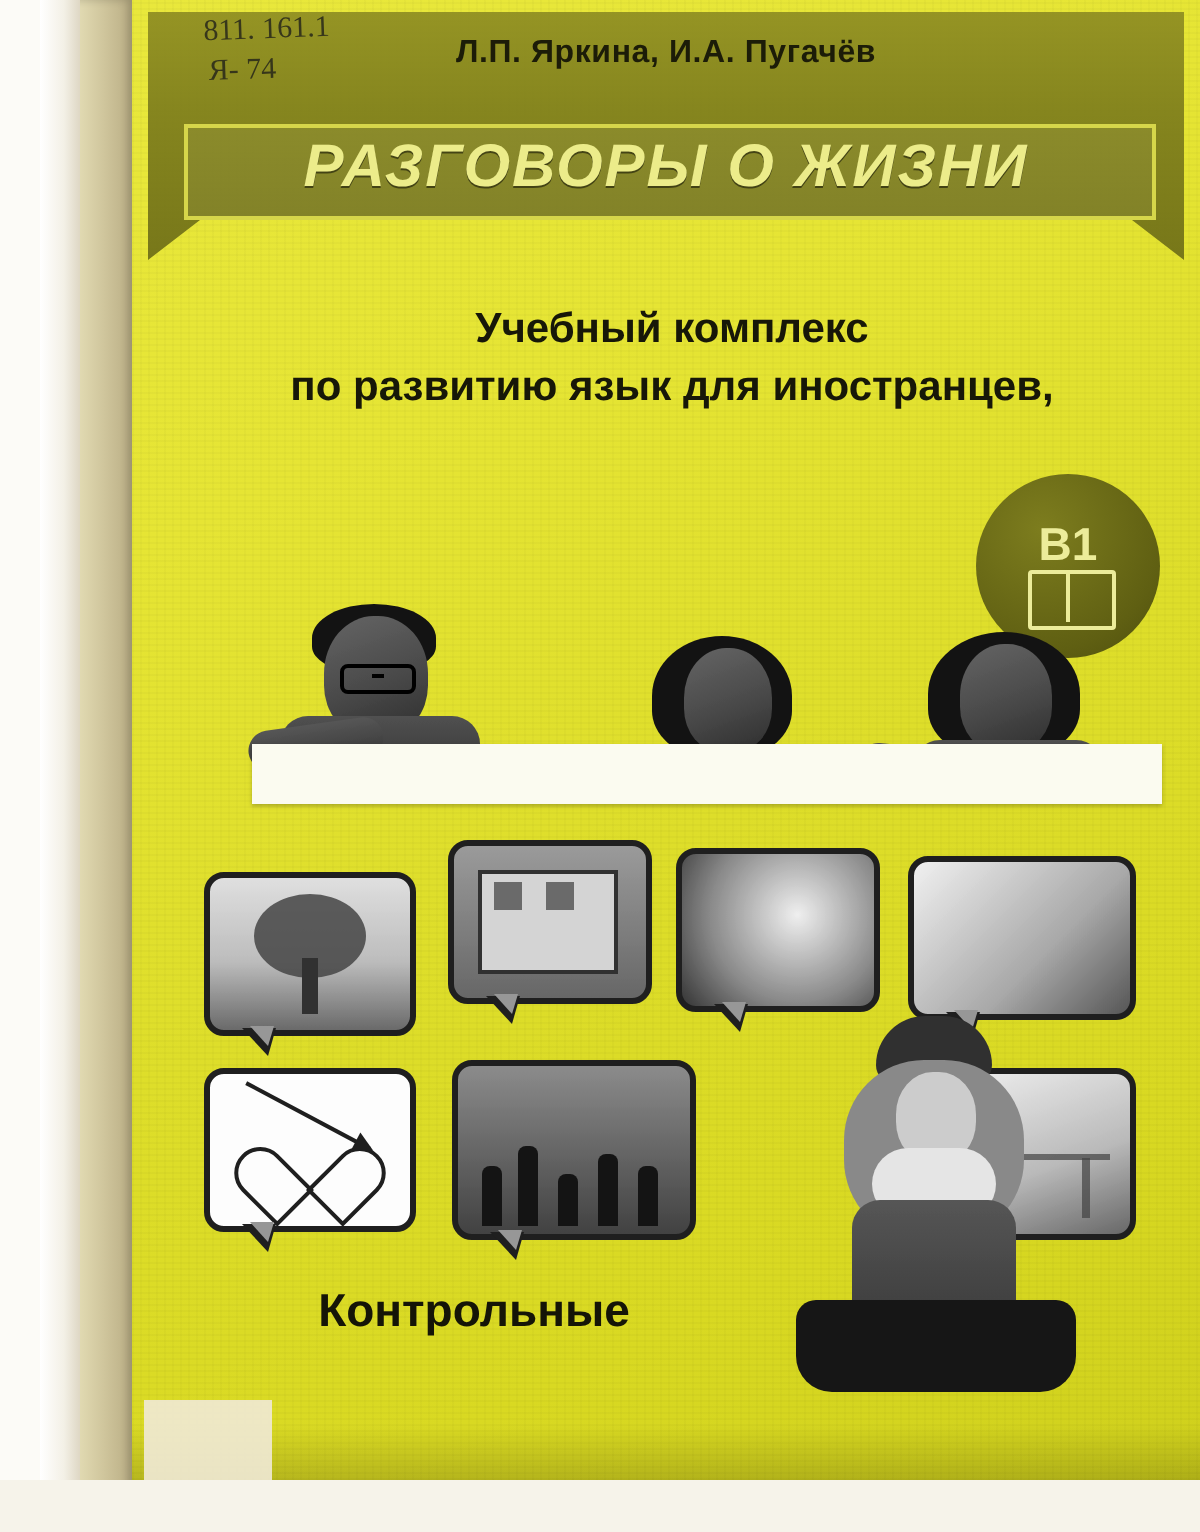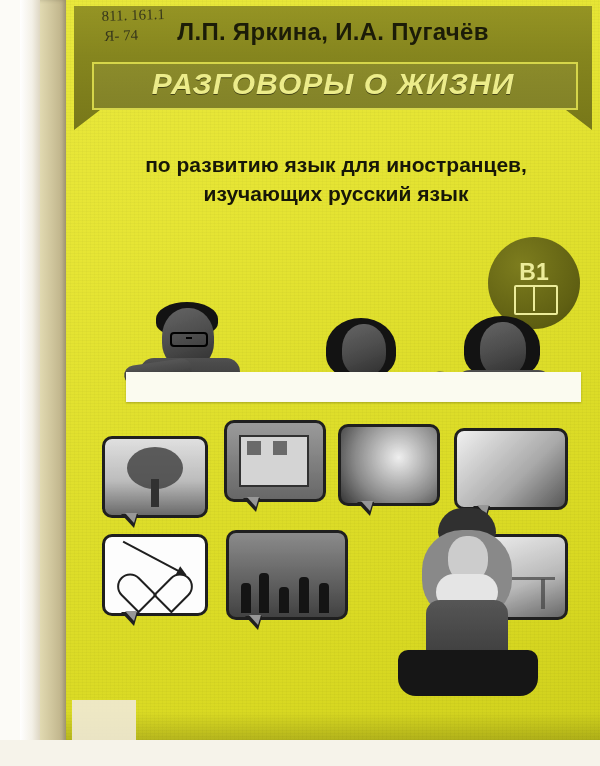--- a/index.html
+++ b/index.html
@@ -88,21 +88,21 @@
     width: 482px; height: 44px;
     border: 2px solid #d6d64a;
     background: rgba(255,255,255,.06);
   }
   .authors {
     position: absolute;
     left: 0; top: 12px;
     width: 518px;
     text-align: center;
     color: #1c1c08;
-    font-size: 24px;
+    font-size: 16px;
     font-weight: bold;
     letter-spacing: .3px;
     font-family: "Liberation Sans", sans-serif;
   }
   .booktitle {
     position: absolute;
     left: 18px; top: 58px;
     width: 482px;
     text-align: center;
     color: #ecec8a;
@@ -444,22 +444,22 @@
       <div class="banner-inner"></div>
       <div class="booktitle">РАЗГОВОРЫ О ЖИЗНИ</div>
     </div>
 
     <div class="callnumber">
       <div class="l1">811. 161.1</div>
       <div class="l2">Я- 74</div>
     </div>
 
     <div class="subtitle">
+      <div>Учебный комплекс</div>
       <div>по развитию язык для иностранцев,</div>
-      <div>изучающих русский язык</div>
     </div>
 
     <div class="badge">
       <div class="badge-label">B1</div>
       <div class="badge-book"></div>
     </div>
 
     <div class="people-band">
 
       <div class="person">
@@ -527,20 +527,21 @@
     <div class="girl">
       <div class="girl-hat"></div>
       <div class="girl-hair"></div>
       <div class="girl-face"></div>
       <div class="girl-scarf"></div>
       <div class="girl-torso"></div>
       <div class="girl-legs"></div>
     </div>
 
     <div class="caption">
+      <div>Контрольные</div>
     </div>
 
     <div class="cover-bottom-shadow"></div>
   </div>
 
   <div class="paper-tab"></div>
   <div class="bottom-strip"></div>
 </div>
 
 </body></html>

